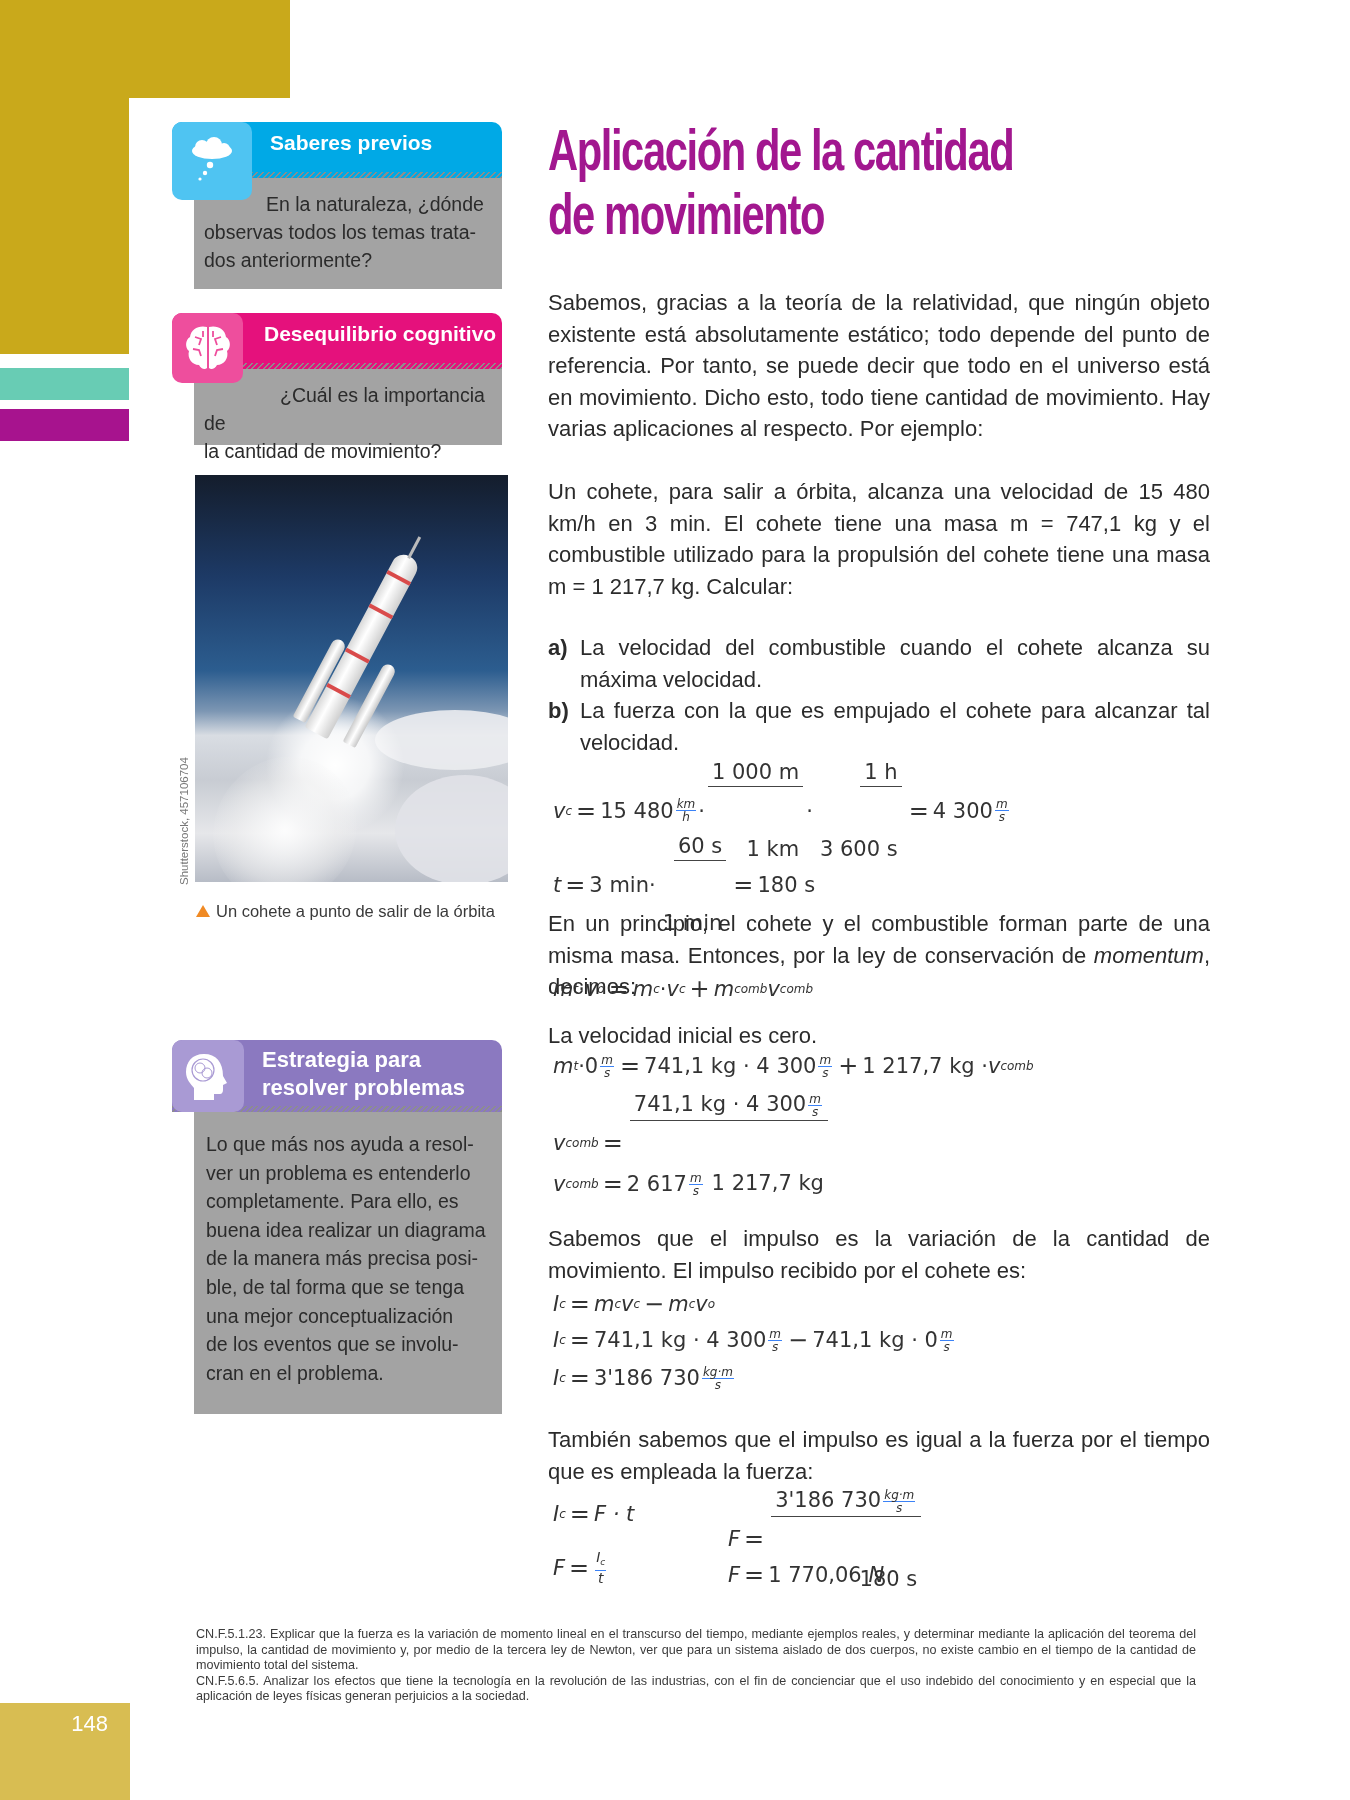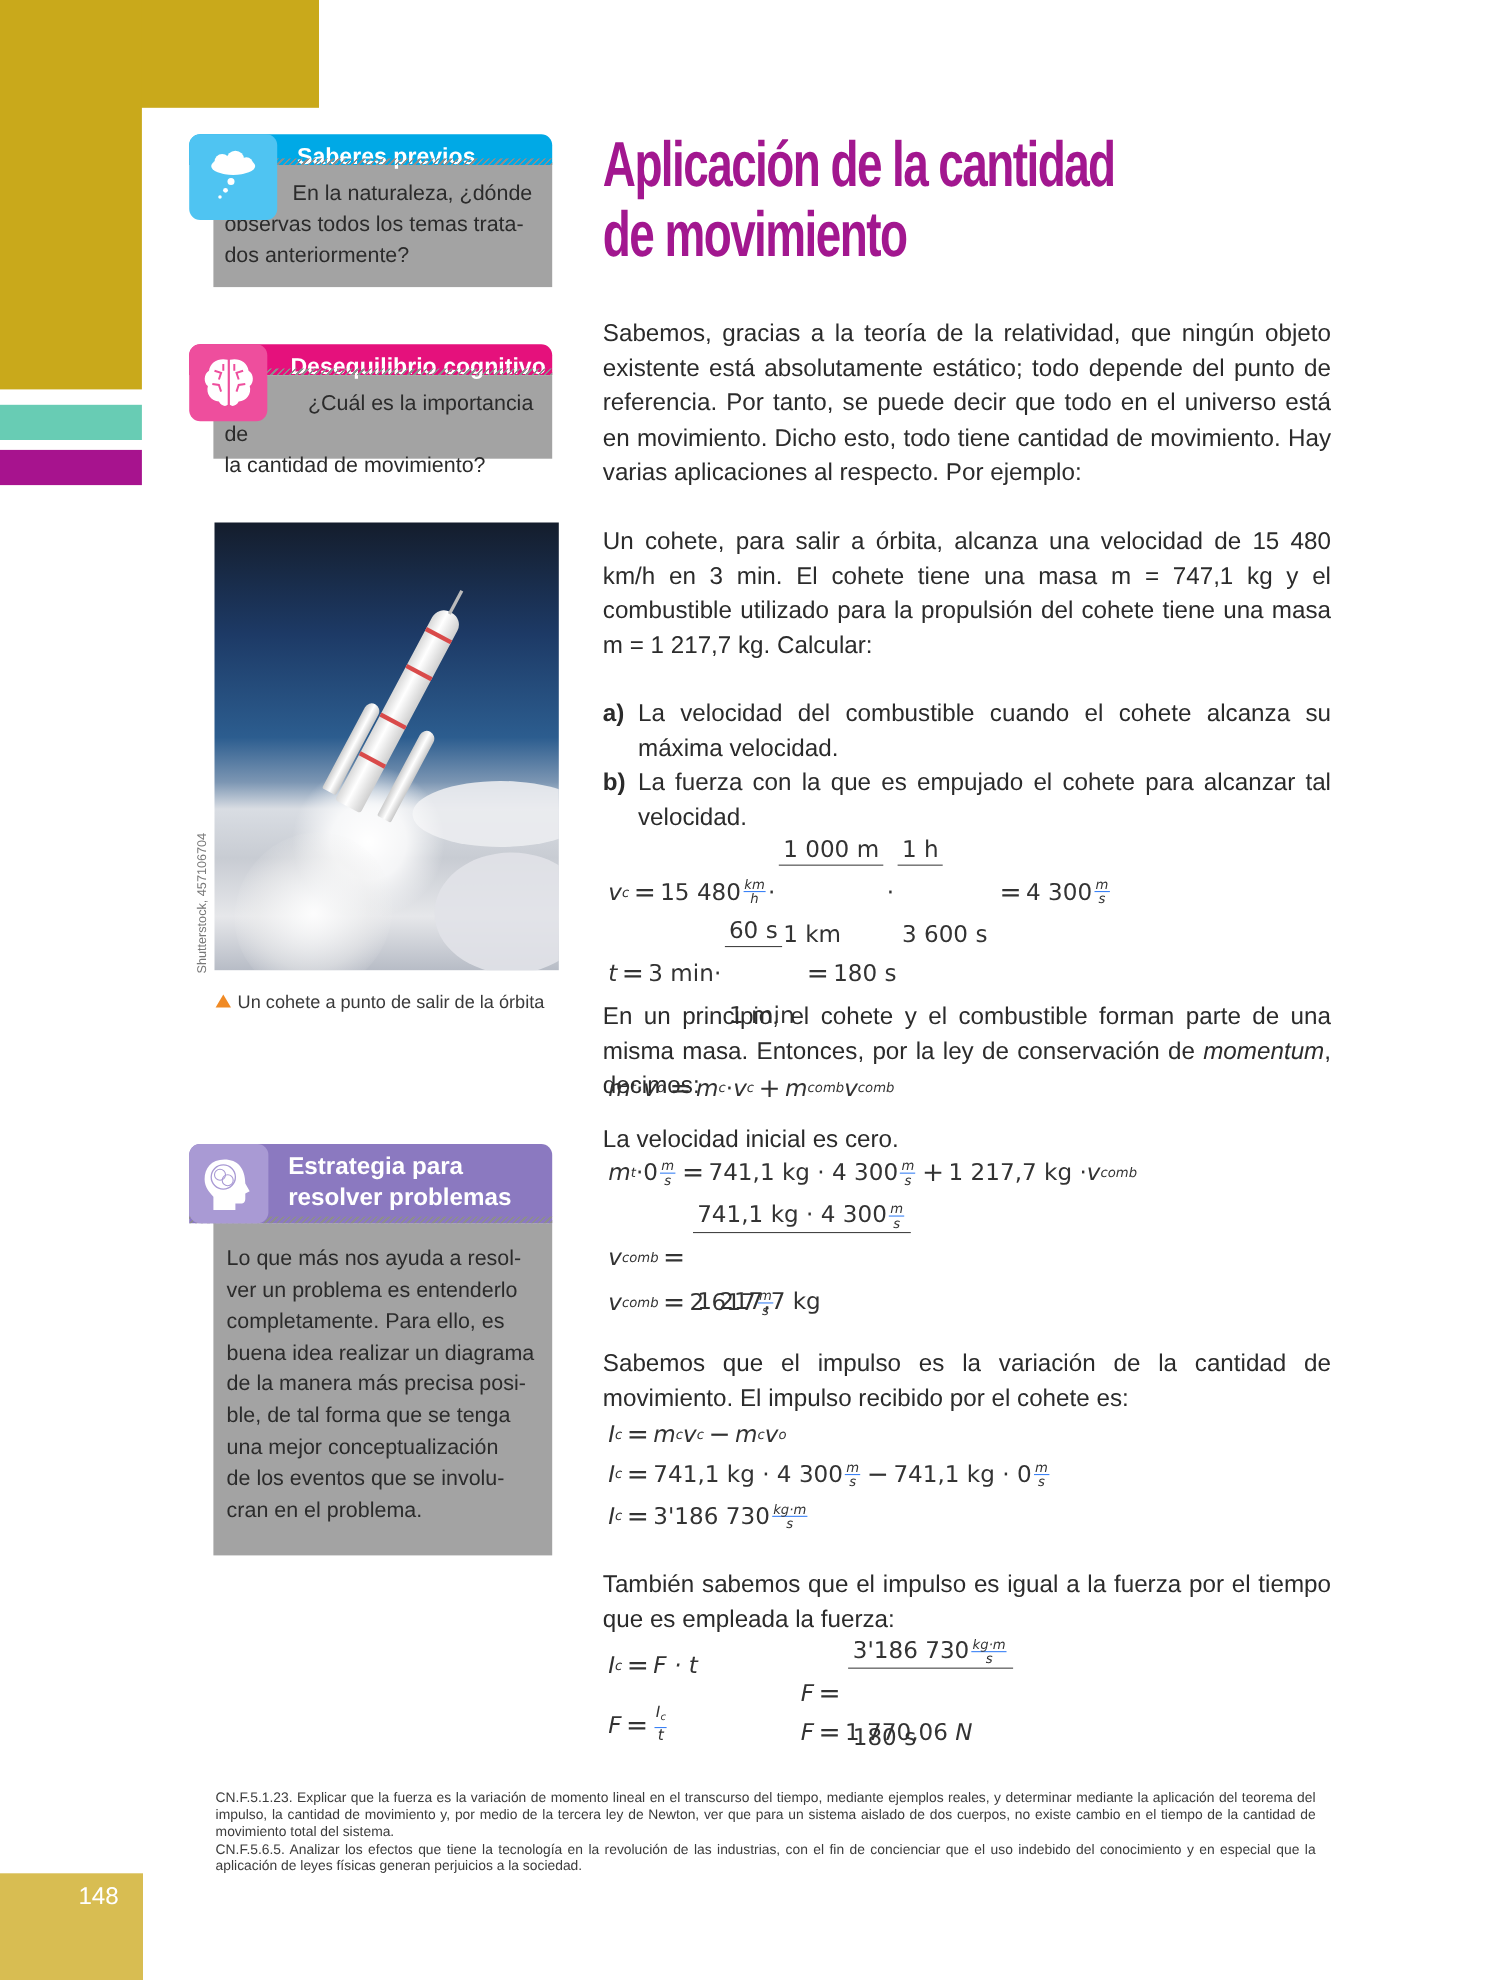--- a/index.html
+++ b/index.html
@@ -9,21 +9,21 @@
   
   .gold-top { position: absolute; left: 0; top: 0; width: 290px; height: 98px; background: #c9a91b; }
   .gold-left { position: absolute; left: 0; top: 0; width: 129px; height: 354px; background: #c9a91b; }
   .teal-bar { position: absolute; left: 0; top: 368px; width: 129px; height: 32px; background: #68ccb4; }
   .purple-bar { position: absolute; left: 0; top: 409px; width: 129px; height: 32px; background: #a7138e; }
   .page-num-block { position: absolute; left: 0; top: 1703px; width: 130px; height: 97px; background: #d8bd52; }
   .page-num { position: absolute; right: 22px; top: 8px; color: #ffffff; font-size: 22px; }
 
   
   .sbox { position: absolute; left: 172px; width: 330px; }
-  .sbox .hdr { position: relative; height: 28px; border-radius: 10px 10px 0 0; color: #fff; font-weight: bold; font-size: 21px; }
+  .sbox .hdr { position: relative; height: 56px; border-radius: 10px 10px 0 0; color: #fff; font-weight: bold; font-size: 21px; }
   .sbox .hdr .hdr-title { position: absolute; left: 98px; top: 9px; white-space: nowrap; }
   .sbox .hatch { position: absolute; left: 0; right: 0; bottom: 0; height: 6px;
     background: repeating-linear-gradient(135deg, #8d8d8d 0 1.5px, transparent 1.5px 4px); }
   .sbox .icon { position: absolute; left: 0; top: 0; width: 80px; height: 78px; border-radius: 10px; z-index: 2; display: flex; align-items: center; justify-content: center; }
   .sbox .body { background: #a3a3a3; margin-left: 22px; padding: 12px 10px 10px 10px; font-size: 19.5px; line-height: 28px; color: #2b2b2b; }
   .sbox .body .indent { display: inline-block; width: 62px; }
 
   #box-saberes { top: 122px; }
   #box-saberes .hdr { background: #00a9e6; }
   #box-saberes .icon { background: #4fc4f2; }
@@ -74,21 +74,21 @@
   .list { position: absolute; left: 548px; width: 662px; top: 632px; font-size: 22px; line-height: 31.5px; color: #2b2b2b; }
   .list .li { position: relative; padding-left: 24px; text-align: justify; }
   .list .li .mk { position: absolute; left: 0; top: 0; font-weight: bold; }
   .list .li .txt { display: block; padding-left: 8px; }
 
   
   .eq { position: absolute; font-family: "DejaVu Sans", sans-serif; font-size: 21px; color: #333; white-space: nowrap; display: flex; align-items: center; }
   .eq .v { font-style: italic; }
   .eq sub { font-size: 12px; font-style: italic; vertical-align: -6px; }
   .eq .op { margin: 0 4px; font-size: 24px; }
-  .frac { display: inline-flex; flex-direction: column; align-items: flex-start; vertical-align: middle; margin: 0 3px; }
+  .frac { display: inline-flex; flex-direction: column; align-items: flex-end; vertical-align: middle; margin: 0 3px; }
   .frac .num { border-bottom: 1.2px solid #444; padding: 0 4px 2px 4px; }
   .frac .den { padding: 2px 4px 0 4px; margin-top: 48px; }
   .sfrac { display: inline-flex; flex-direction: column; align-items: center; font-size: 12px; font-style: italic; line-height: 12px; margin: 0 2px; vertical-align: middle; }
   .sfrac .num { border-bottom: 1px solid #3b82f6; padding: 0 1px; }
 
   #eq-vc { left: 553px; top: 760px; }
   #eq-t { left: 553px; top: 834px; }
   #eq-mom { left: 553px; top: 975px; }
   #eq-zero { left: 553px; top: 1052px; }
   #eq-vcomb-frac { left: 553px; top: 1092px; }

